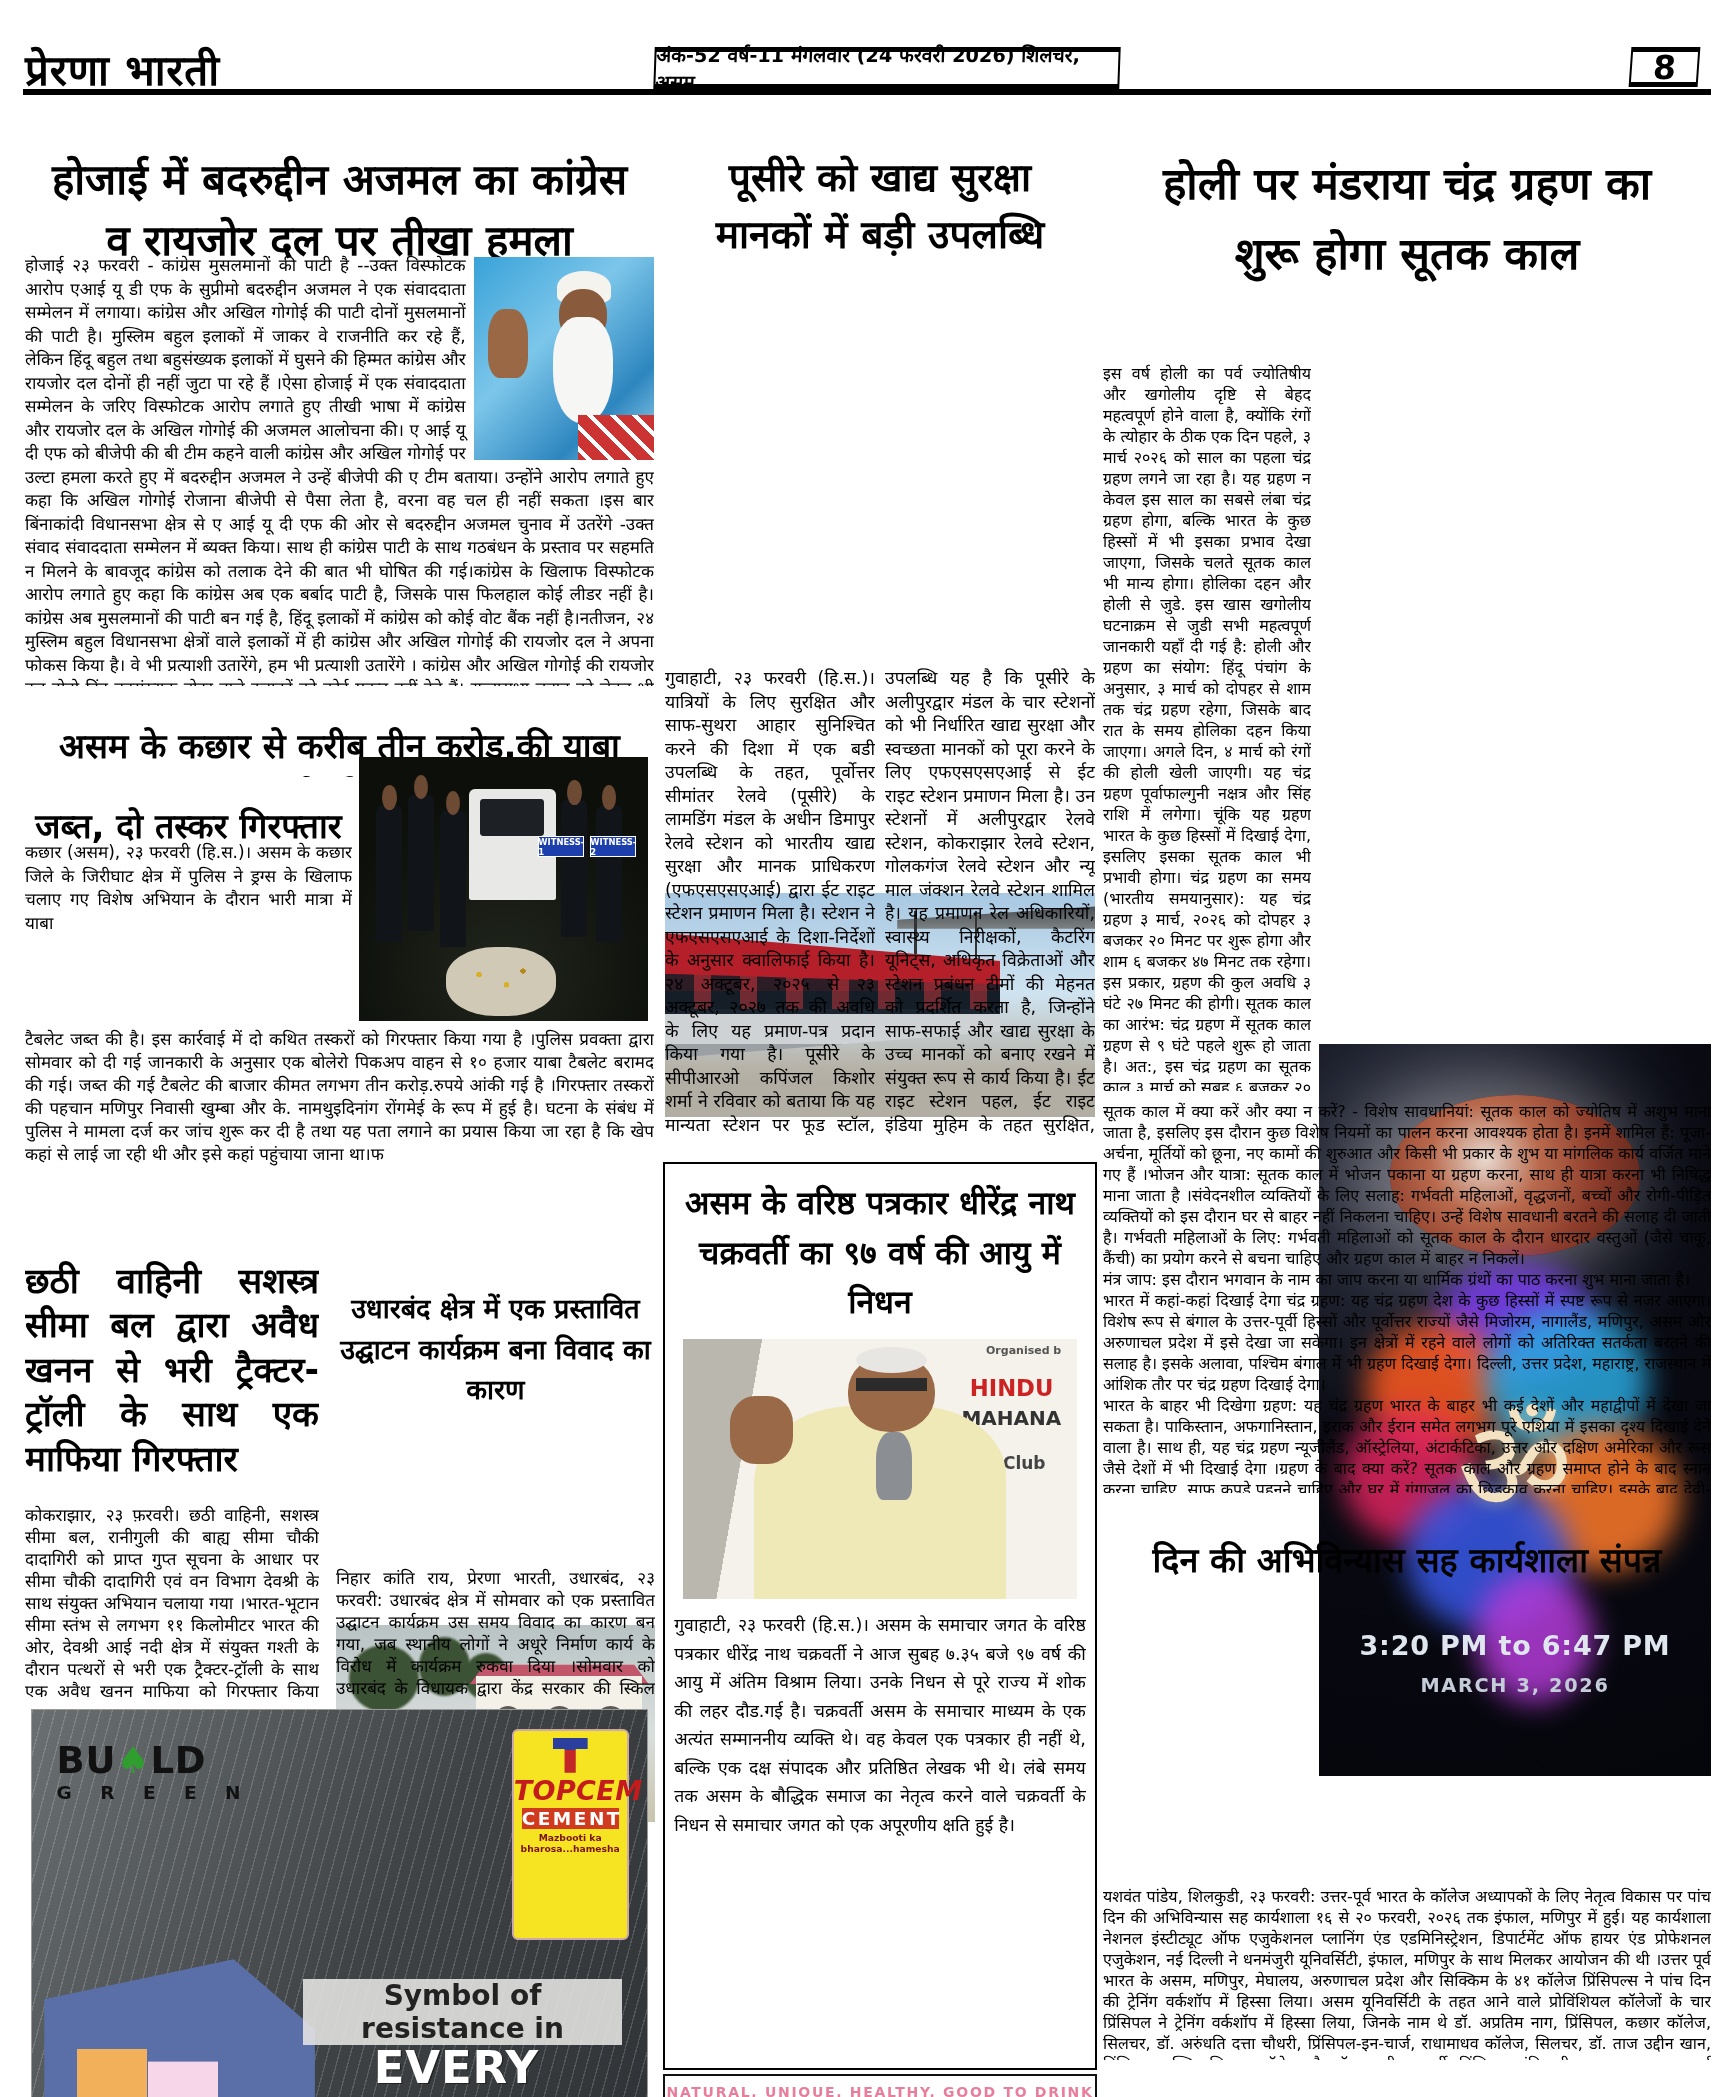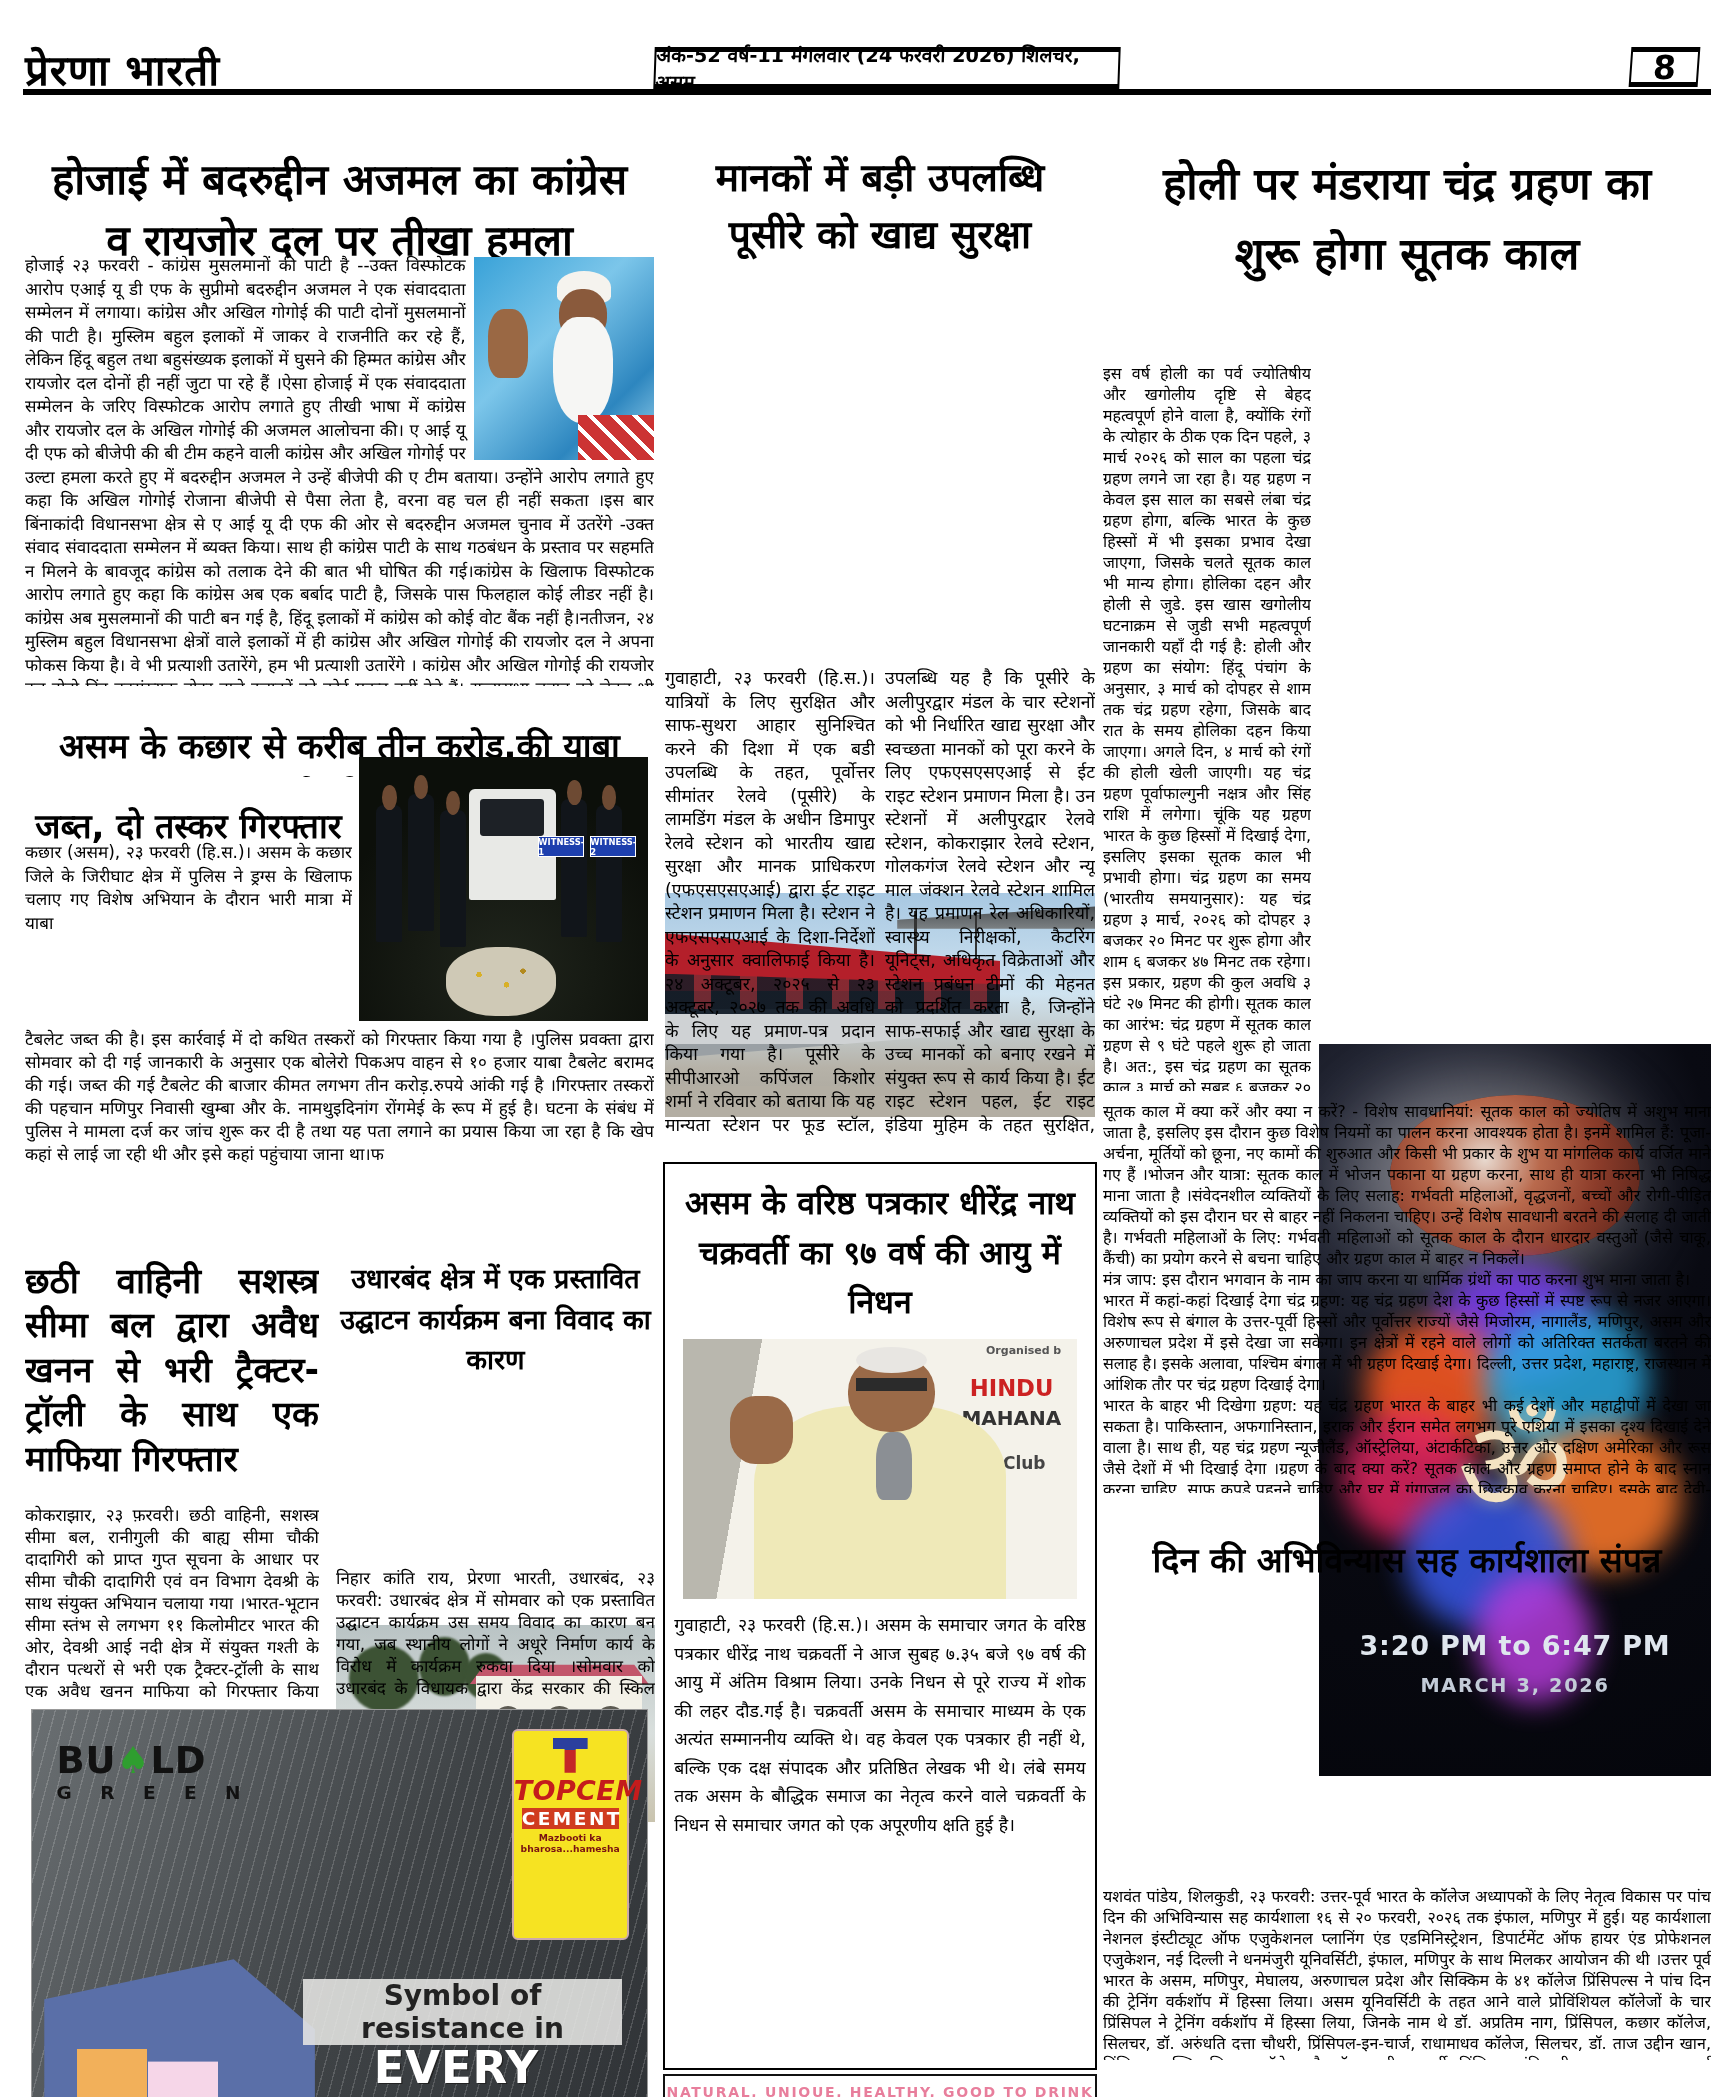--- a/index.html
+++ b/index.html
@@ -160,21 +160,21 @@
     <div class="sign" style="left:62%; top:30%; width:16%; height:8%;">WITNESS-1</div>
     <div class="sign" style="left:80%; top:30%; width:16%; height:8%;">WITNESS-2</div>
     <div class="night-sheet"></div>
   </div>
   <div class="abs clip body-txt just" style="left:25px; top:841px; width:327px; height:180px; font-size:17px; line-height:23.5px;">कछार (असम), २३ फरवरी (हि.स.)। असम के कछार जिले के जिरीघाट क्षेत्र में पुलिस ने ड्रग्स के खिलाफ चलाए गए विशेष अभियान के दौरान भारी मात्रा में याबा</div>
   <div class="abs clip body-txt just" style="left:25px; top:1028px; width:629px; height:180px; font-size:17px; line-height:23px;">टैबलेट जब्त की है। इस कार्रवाई में दो कथित तस्करों को गिरफ्तार किया गया है ।पुलिस प्रवक्ता द्वारा सोमवार को दी गई जानकारी के अनुसार एक बोलेरो पिकअप वाहन से १० हजार याबा टैबलेट बरामद की गई। जब्त की गई टैबलेट की बाजार कीमत लगभग तीन करोड़.रुपये आंकी गई है ।गिरफ्तार तस्करों की पहचान मणिपुर निवासी खुम्बा और के. नामथुइदिनांग रोंगमेई के रूप में हुई है। घटना के संबंध में पुलिस ने मामला दर्ज कर जांच शुरू कर दी है तथा यह पता लगाने का प्रयास किया जा रहा है कि खेप कहां से लाई जा रही थी और इसे कहां पहुंचाया जाना था।फ</div>
 
   <div class="abs hl clip" style="left:25px; top:1227px; width:294px; height:268px; font-size:35px; line-height:1.27; text-align:justify;">छठी वाहिनी सशस्त्र सीमा बल द्वारा अवैध खनन से भरी ट्रैक्टर-ट्रॉली के साथ एक माफिया गिरफ्तार</div>
   <div class="abs clip body-txt just" style="left:25px; top:1504px; width:294px; height:193px; font-size:17px; line-height:22px;">कोकराझार, २३ फ़रवरी। छठी वाहिनी, सशस्त्र सीमा बल, रानीगुली की बाह्य सीमा चौकी दादागिरी को प्राप्त गुप्त सूचना के आधार पर सीमा चौकी दादागिरी एवं वन विभाग देवश्री के साथ संयुक्त अभियान चलाया गया ।भारत-भूटान सीमा स्तंभ से लगभग ११ किलोमीटर भारत की ओर, देवश्री आई नदी क्षेत्र में संयुक्त गश्ती के दौरान पत्थरों से भरी एक ट्रैक्टर-ट्रॉली के साथ एक अवैध खनन माफिया को गिरफ्तार किया गया ।अवैध ट्रैक्टर-ट्रॉली सहित गिरफ्तार अभियुक्त को अग्रिम कार्रवाई हेतु वन विभाग, देवश्री को सुपुर्द कर दिया गया है ।छठी वाहिनी सशस्त्र सीमा बल द्वारा भारत-भूटान सीमा पर भारतीय वन क्षेत्रों में नियमित गश्त एवं सतर्कता के कारण तस्करों एवं अवैध गतिविधियों पर प्रभावी अंकुश लगाया जा रहा है</div>
 
-  <div class="abs hl ctr clip" style="left:336px; top:1227px; width:319px; height:126px; font-size:27px; line-height:1.5;text-align:center;">उधारबंद क्षेत्र में एक प्रस्तावित उद्घाटन कार्यक्रम बना विवाद का कारण</div>
+  <div class="abs hl ctr clip" style="left:336px; top:1257px; width:319px; height:126px; font-size:27px; line-height:1.5;text-align:center;">उधारबंद क्षेत्र में एक प्रस्तावित उद्घाटन कार्यक्रम बना विवाद का कारण</div>
   <div class="abs photo bldg-bg" style="left:336px; top:1361px; width:319px; height:197px;">
     <div class="bldg-tree" style="left:4%;  top:10%; width:22%; height:34%;"></div>
     <div class="bldg-tree" style="left:26%; top:6%;  width:16%; height:30%;"></div>
     <div class="bldg-tree" style="left:40%; top:14%; width:14%; height:24%;"></div>
     <div class="bldg-roof"></div>
     <div class="bldg-house">
       <div class="bldg-arch" style="left:8%;"></div>
       <div class="bldg-arch" style="left:39%;"></div>
       <div class="bldg-arch" style="left:70%;"></div>
     </div>
@@ -197,22 +197,22 @@
       <div class="tc-cement">CEMENT</div>
       <div class="tc-tag">Mazbooti ka bharosa...hamesha</div>
     </div>
     <div class="tc-house"></div>
     <div class="tc-line1">Symbol of resistance in</div>
     <div class="tc-line2">EVERY CONDITION</div>
 
   </div>
 
   <div class="abs hl ctr clip" style="left:661px; top:118px; width:438px; height:130px; font-size:39px;">
+    <div>पूसीरे को खाद्य सुरक्षा</div>
     <div>मानकों में बड़ी उपलब्धि</div>
-    <div>पूसीरे को खाद्य सुरक्षा</div>
   </div>
   <div class="abs photo train-bg" style="left:665px; top:432px; width:430px; height:224px;">
     <div class="train-roofline"></div>
     <div class="train-mast" style="left:58%;"></div>
     <div class="train-mast" style="left:72%;"></div>
     <div class="train-body"></div>
     <div class="train-win"></div>
     <div class="train-platform"></div>
   </div>
   <div class="abs clip body-txt just" style="left:665px; top:667px; width:210px; height:468px; font-size:17.6px; line-height:23.5px;">गुवाहाटी, २३ फरवरी (हि.स.)। यात्रियों के लिए सुरक्षित और साफ-सुथरा आहार सुनिश्चित करने की दिशा में एक बडी उपलब्धि के तहत, पूर्वोत्तर सीमांतर रेलवे (पूसीरे) के लामडिंग मंडल के अधीन डिमापुर रेलवे स्टेशन को भारतीय खाद्य सुरक्षा और मानक प्राधिकरण (एफएसएसएआई) द्वारा ईट राइट स्टेशन प्रमाणन मिला है। स्टेशन ने एफएसएसएआई के दिशा-निर्देशों के अनुसार क्वालिफाई किया है। २४ अक्टूबर, २०२५ से २३ अक्टूबर, २०२७ तक की अवधि के लिए यह प्रमाण-पत्र प्रदान किया गया है। पूसीरे के सीपीआरओ कपिंजल किशोर शर्मा ने रविवार को बताया कि यह मान्यता स्टेशन पर फूड स्टॉल, केटरिंग यूनिट और फूड हैंडलर के विस्तृत ऑडिट के बाद दी गई है, ताकि यह सुनिश्चित किया जा सके कि खाद्य सुरक्षा के कडे.मानकों का पालन, साफ-सुथरा माहौल में खाना तैयार होना, स्टोरेज के सुरक्षित तरीके, अपशिष्ट प्रबंधन तथा यात्रियों के लिए पौष्टिक खाने के विकल्प मौजूद हैं। एक और गौरवपूर्ण</div>

